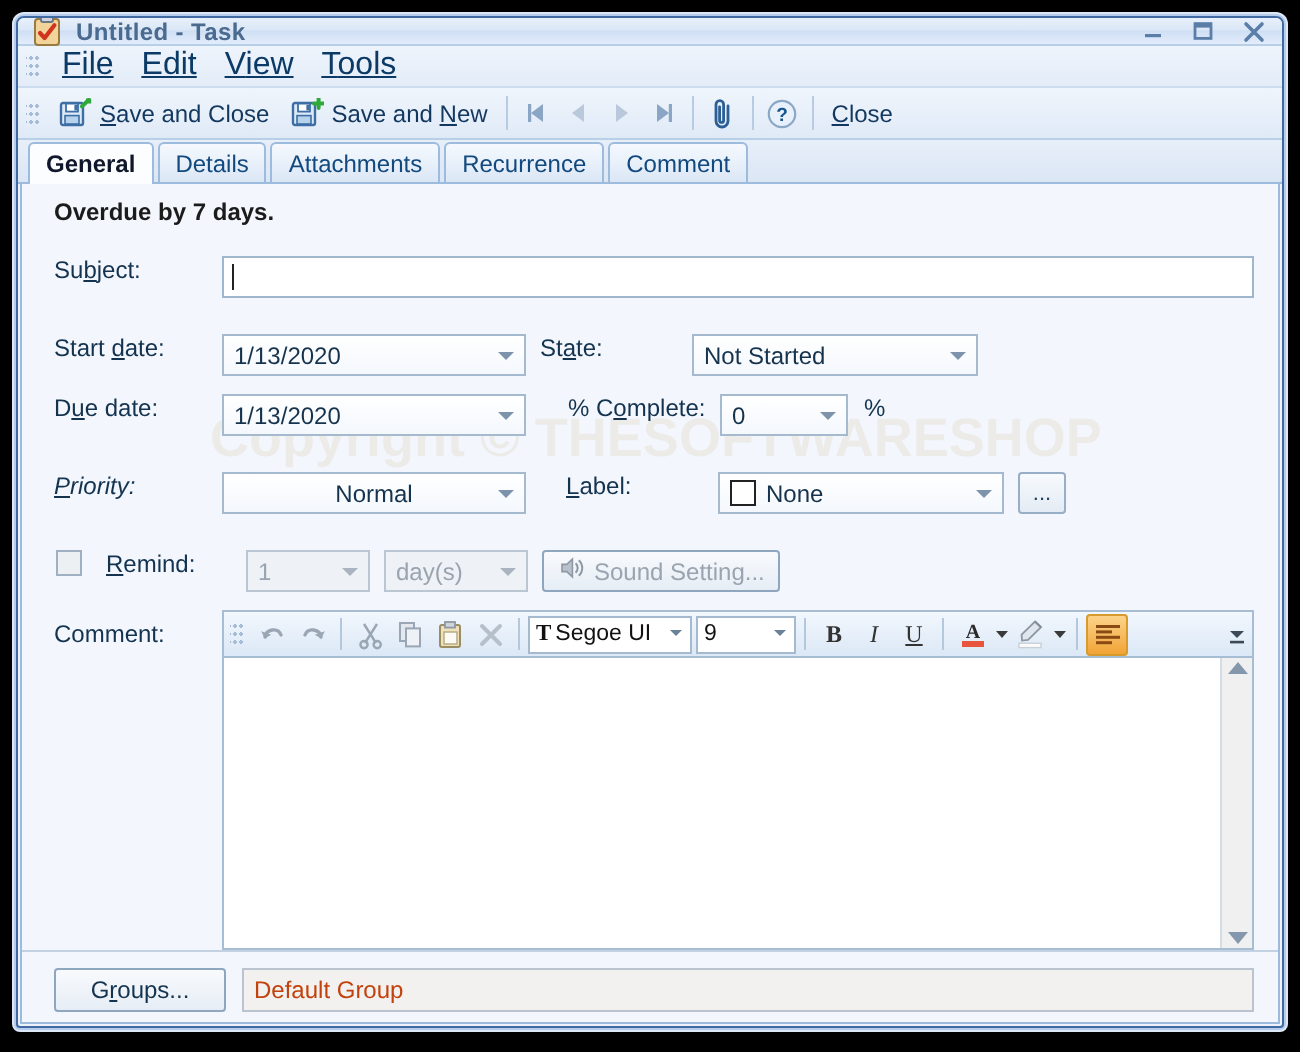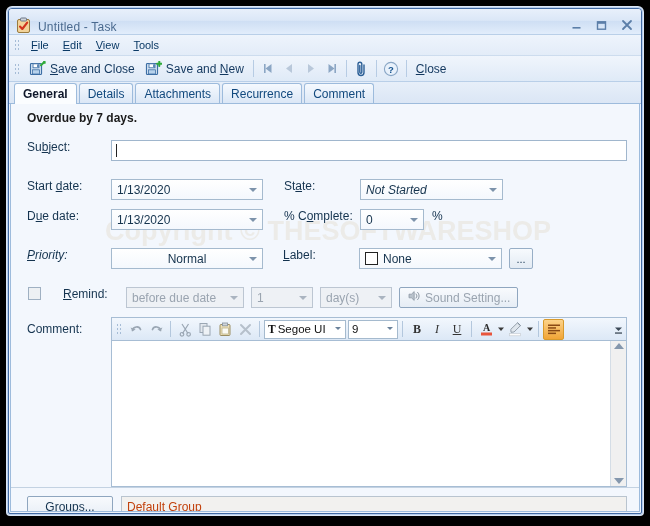--- a/index.html
+++ b/index.html
@@ -20,27 +20,28 @@
     border: 1px solid #416aa3;
     border-radius: 4px 4px 2px 2px;
     box-shadow: 0 0 0 1px #b7cdeb, 0 0 0 2px #dce8f7;
     display: flex;
     flex-direction: column;
     overflow: hidden;
   }
 
   
   #titlebar {
-    height: 26px;
+    height: 14px;
     background: linear-gradient(to bottom, #e8f0fb 0%, #dbe7f7 45%, #cfdff4 50%, #e2edfb 100%);
-    display: flex; align-items: flex-end;
+    display: flex; align-items: center;
     padding: 0 2px 0 6px;
     border-bottom: 1px solid #b9cfe8;
     position: relative;
     flex: none;
+    font-weight: bold;
   }
   #title-icon { width: 17px; height: 17px; position: relative; flex: none; margin-right: 6px; }
   #title-text {
     font-size: 12px; color: #4a6a8f; letter-spacing: .2px;
     flex: 1;
   }
   .wbtn {
     width: 25px; height: 18px;
     display: flex; align-items: center; justify-content: center;
     color: #5b7ea8; font-size: 12px;
@@ -58,22 +59,22 @@
     flex: none;
   }
   .gripper {
     width: 7px; height: 14px; margin-right: 4px;
     background-image: radial-gradient(circle, #9ab3d0 0.8px, transparent 1px);
     background-size: 3px 4px;
     background-position: 1px 1px;
     opacity: .85;
   }
   .menu-item {
-    font-size: 11px; color: #0b3a66;
-    padding: 12px 7px; border-radius: 2px;
+    font-size: 16px; color: #0b3a66;
+    padding: 12px 7px; border-radius: 2px; text-decoration: underline;
   }
   .menu-item u { text-decoration: underline; }
 
   
   #toolbar {
     height: 26px;
     background: linear-gradient(to bottom,#f0f5fc,#dfeaf7);
     display: flex; align-items: center;
     padding-left: 4px;
     border-bottom: 1px solid #b9cfe8;
@@ -459,22 +460,22 @@
       </div>
     </div>
     <div class="hr"></div>
 
     <div class="row" style="padding:9px 12px 0 16px;">
       <div class="lbl" style="width:84px;"><span>Start <u>d</u>ate:</span></div>
       <div class="combo" style="width:152px;">
         <span>1/13/2020</span>
         <span class="arr"></span>
       </div>
-      <div class="lbl" style="width:76px; margin-left:21px;"><span>St<u>a</u>te:</span></div>
-      <div class="combo" style="width:143px;font-style:italic;">
+      <div class="lbl" style="width:76px; margin-left:7px;"><span>St<u>a</u>te:</span></div>
+      <div class="combo" style="width:143px;">
         <span>Not Started</span>
         <span class="arr"></span>
       </div>
     </div>
 
     <div class="row" style="padding:9px 12px 9px 16px;">
       <div class="lbl" style="width:84px;"><span>D<u>u</u>e date:</span></div>
       <div class="combo" style="width:152px;">
         <span>1/13/2020</span>
         <span class="arr"></span>
@@ -499,25 +500,21 @@
         <span class="swatch"></span>
         <span>None</span>
         <span class="arr"></span>
       </div>
       <div class="sqbtn" style="width:24px; margin-left:7px;">...</div>
     </div>
     <div class="hr"></div>
 
     <div class="row" style="padding:9px 12px 9px 17px;">
       <span class="chkbox"></span>
-      <div class="lbl" style="margin-left:22px; width:63px;"><span><u>R</u>emind:</span></div>
-      <div class="combo disabled" style="width:118px;">
-        <span>before due date</span>
-        <span class="arr"></span>
-      </div>
+      <div class="lbl" style="margin-left:12px; width:63px;"><span><u>R</u>emind:</span></div>
       <div class="combo disabled" style="width:62px; margin-left:7px;">
         <span>1</span>
         <span class="arr"></span>
       </div>
       <div class="combo disabled" style="width:72px; margin-left:7px;">
         <span>day(s)</span>
         <span class="arr"></span>
       </div>
       <div class="btn3d" style="margin-left:7px;">
         <span>

